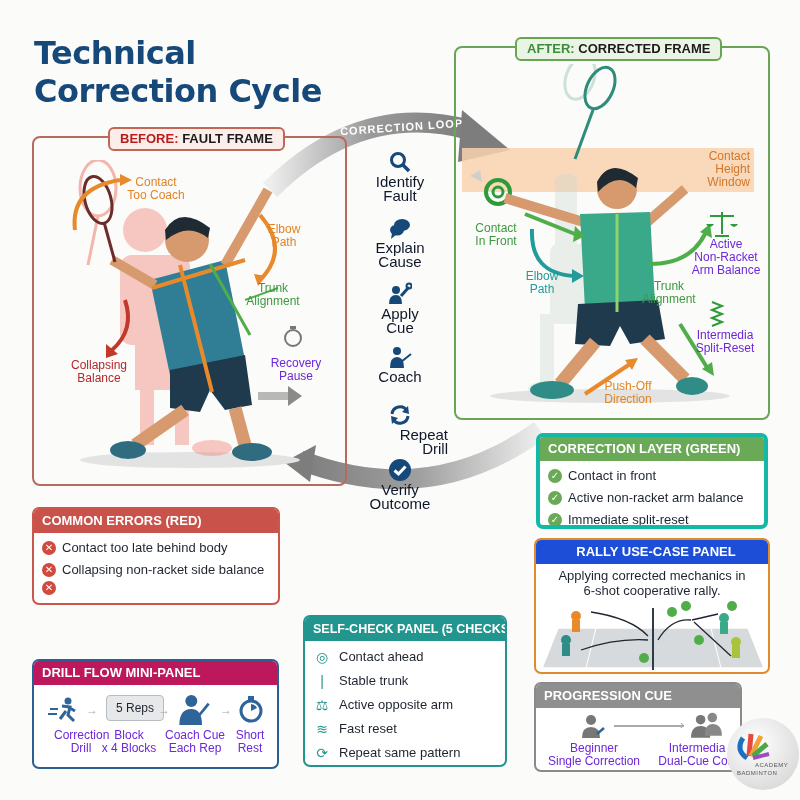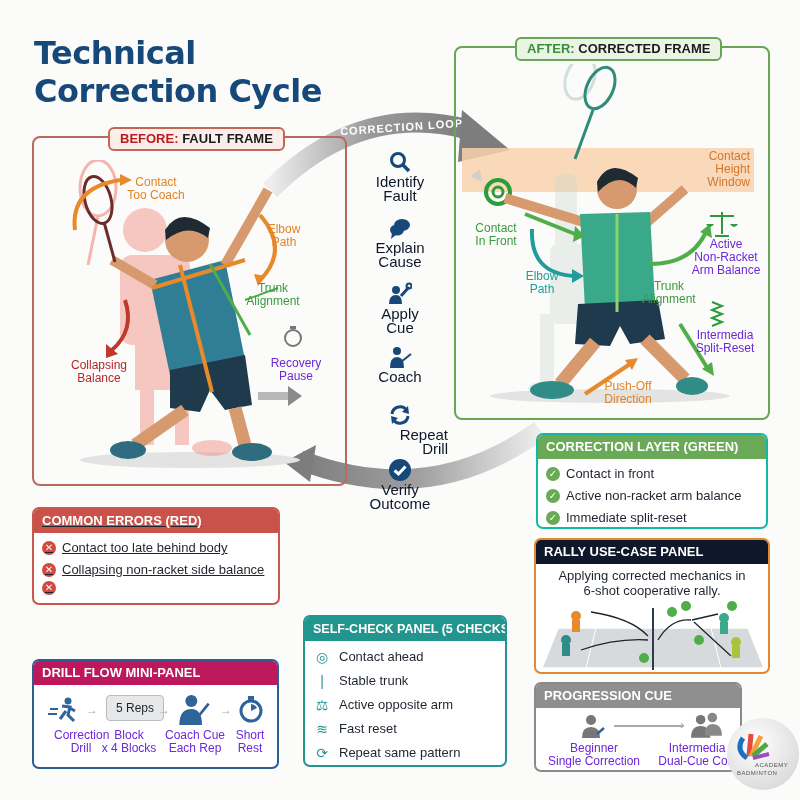--- a/index.html
+++ b/index.html
@@ -38,30 +38,30 @@
 
   .loop-label { position: absolute; left: 340px; top: 121px; font-size: 11px; color: #fff; font-weight: bold; letter-spacing: 1px; transform: rotate(-4deg); }
 
   
   .panel { position: absolute; background: #fff; border-radius: 7px; overflow: hidden; }
   .panel .hd { height: 24px; padding-left: 8px; font-size: 13px; font-weight: bold; color: #fff; line-height: 24px; white-space: nowrap; }
   .panel ul { list-style: none; padding: 4px 8px; }
   .panel li { display: flex; align-items: center; font-size: 13px; line-height: 22px; color: #1f2530; white-space: nowrap; }
   .bullet { width: 14px; height: 14px; border-radius: 50%; margin-right: 6px; color: #fff; font-size: 10px; line-height: 14px; text-align: center; flex: none; font-weight: bold; }
 
-  .errors { left: 32px; top: 507px; width: 248px; height: 98px; border: 2px solid #c9584b; text-decoration: underline; }
+  .errors { left: 32px; top: 507px; width: 248px; height: 98px; border: 2px solid #c9584b; }
   .errors .hd { background: #c9534a; }
   .errors .bullet { background: #d04a3e; }
 
-  .corrections { left: 536px; top: 433px; width: 232px; height: 96px; border: 2px solid #14b8a6; }
+  .corrections { left: 536px; top: 433px; width: 232px; height: 96px; border: 4px solid #14b8a6; }
   .corrections .hd { background: #6aaa57; }
   .corrections .bullet { background: #6aaa57; }
 
   .rally { left: 534px; top: 538px; width: 236px; height: 136px; border: 2px solid #e08a2e; }
-  .rally .hd { background: #0f172a; }
+  .rally .hd { background: #1d4ed8; text-align: center; }
   .rally .desc { text-align: center; font-size: 13px; line-height: 15px; padding-top: 4px; color: #1f2530; }
 
   .selfcheck { left: 303px; top: 615px; width: 204px; height: 152px; border: 2px solid #23958f; }
   .selfcheck .hd { background: #23958f; font-size: 12.5px; }
   .selfcheck li { line-height: 24px; }
   .selfcheck .sic { width: 18px; margin-right: 8px; text-align: center; color: #23958f; font-size: 14px; flex: none; }
 
   .drill { left: 32px; top: 659px; width: 247px; height: 110px; border: 2px solid #2b5f92; }
   .drill .hd { background: #be185d; }
 

